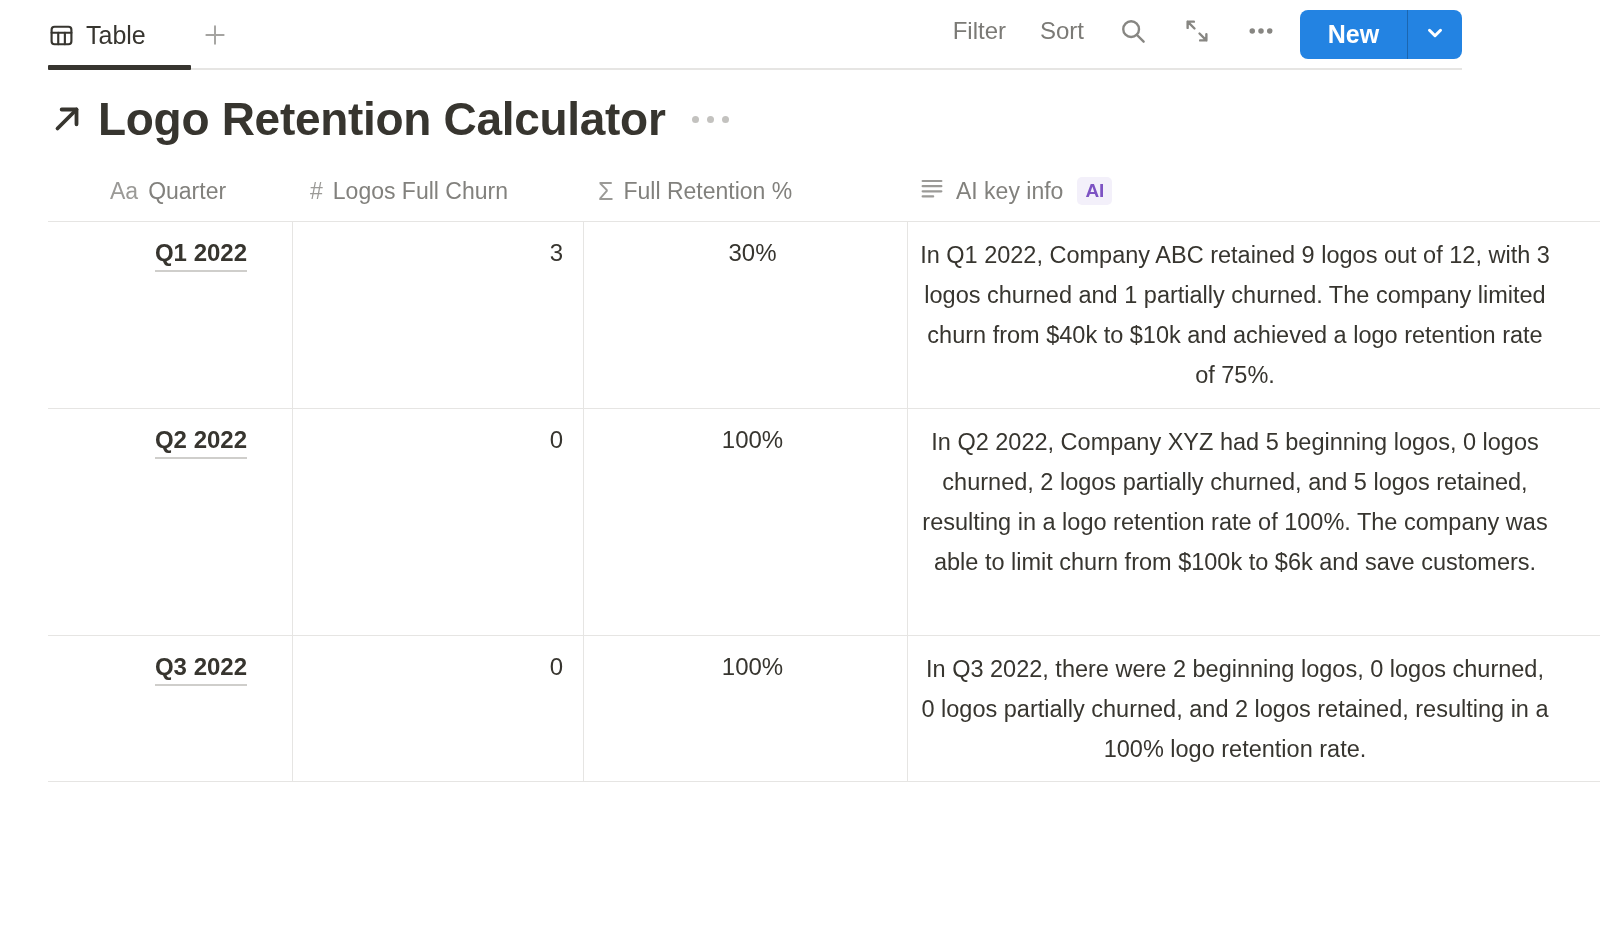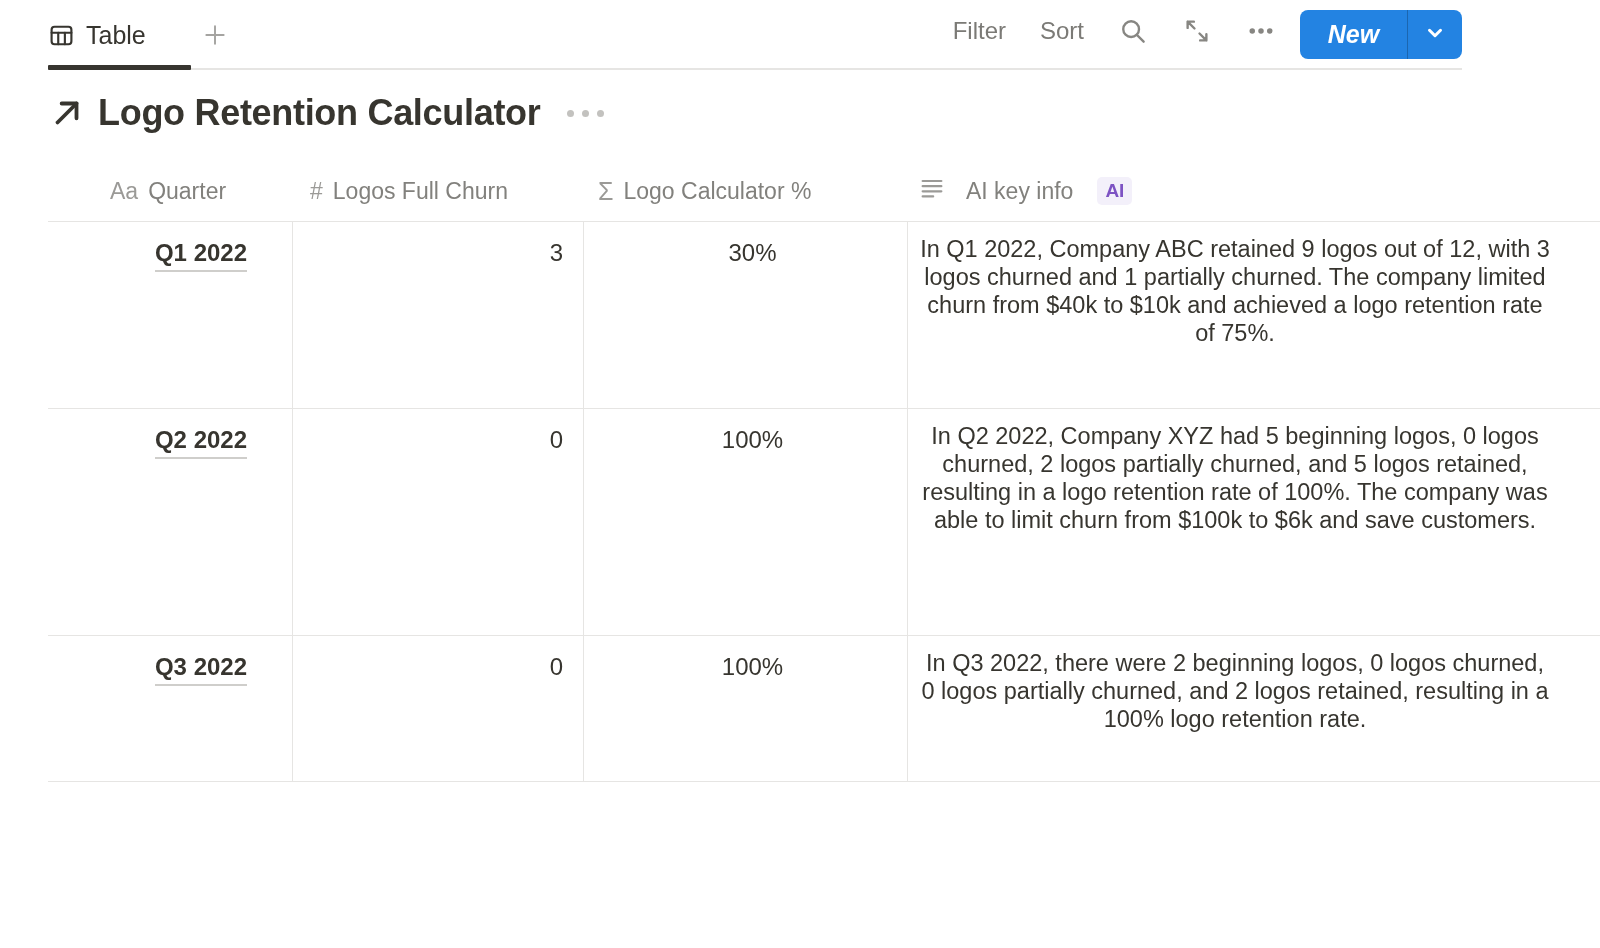--- a/index.html
+++ b/index.html
@@ -27,66 +27,66 @@
   .addview{position:absolute;left:152px;top:20px;width:30px;height:30px;display:flex;
     align-items:center;justify-content:center;cursor:pointer;}
 
   .toolbar{position:absolute;right:138px;top:0;height:62px;display:flex;align-items:center;gap:34px;}
   .tbtn{font-size:24px;color:var(--text-gray);cursor:pointer;background:none;border:none;
     font-family:inherit;}
   .ticon{display:flex;align-items:center;justify-content:center;cursor:pointer;}
 
   .newbtn{position:absolute;right:138px;top:10px;width:162px;height:49px;
     background:var(--accent-blue);border-radius:8px;display:flex;align-items:stretch;
-    color:#fff;cursor:pointer;overflow:hidden;font-style:italic;}
+    color:#fff;cursor:pointer;overflow:hidden;}
   .newbtn-main{flex:1;display:flex;align-items:center;justify-content:center;
     font-size:25px;font-weight:600;}
   .newbtn-sep{width:1px;background:rgba(0,0,0,0.22);margin:0;}
   .newbtn-dd{width:54px;display:flex;align-items:center;justify-content:center;}
 
   
   .titlerow{position:absolute;left:48px;top:92px;display:flex;align-items:center;gap:12px;}
   .title-arrow{display:flex;align-items:center;}
-  .page-title{font-size:36px;font-weight:700;color:var(--text-dark);letter-spacing:-0.3px;text-align:right;}
+  .page-title{font-size:46px;font-weight:700;color:var(--text-dark);letter-spacing:-0.3px;text-align:right;}
   .title-dots{display:flex;gap:8px;margin-left:14px;cursor:pointer;}
   .title-dots i{width:7px;height:7px;border-radius:50%;background:#c3c2bf;}
 
   
   .cols{display:flex;}
   .c1{width:244px;}
   .c2{width:292px;}
   .c3{width:324px;}
   .c4{flex:1;}
 
   .dbheader{position:absolute;left:48px;top:160px;width:1552px;height:62px;
     border-bottom:1px solid var(--divider);}
   .hcell{display:flex;align-items:center;gap:10px;height:62px;color:#82817d;
     font-size:23px;cursor:pointer;}
   .hcell.c1{padding-left:62px;}
   .hcell.c2{padding-left:18px;}
   .hcell.c3{padding-left:14px;}
-  .hcell.c4{padding-left:10px;gap:20px;}
+  .hcell.c4{padding-left:10px;}
   .hglyph{color:#9b9a97;font-size:23px;}
   .hglyph.sigma{font-size:25px;}
   .ai-badge{margin-left:4px;background:var(--ai-badge-bg);color:var(--ai-purple);
     font-size:19px;font-weight:600;padding:3px 8px;border-radius:5px;}
 
   .dbbody{position:absolute;left:48px;top:222px;width:1552px;}
   .dbrow{border-bottom:1px solid var(--divider);}
   .dbrow .cell{overflow:hidden;}
   .r1{height:187px;}
   .r2{height:227px;}
   .r3{height:146px;}
   .r4{height:166px;border-bottom:none;}
   .cell{padding-top:17px;font-size:24px;cursor:pointer;text-align:center;}
   .cell.c1{padding-left:62px;}
   .cell.c2{text-align:right;padding-right:20px;border-left:1px solid var(--divider);
            border-right:1px solid var(--divider);}
   .cell.c3{padding-left:14px;border-right:1px solid var(--divider);}
-  .cell.c4{padding:13px 48px 0 10px;font-size:23.5px;line-height:28px;}
+  .cell.c4{padding:13px 48px 0 10px;font-size:23.5px;line-height:40px;}
   .qtitle{font-weight:700;display:inline-block;border-bottom:2px solid #cfcecb;
     padding-bottom:3px;}
 </style>
 </head>
 <body>
 
 <div class="canvas">
 
   <div class="tabsbar">
     <div class="tab">
@@ -164,21 +164,21 @@
     <div class="hcell c1">
       <span class="hglyph">Aa</span>
       <span>Quarter</span>
     </div>
     <div class="hcell c2">
       <span class="hglyph">#</span>
       <span>Logos Full Churn</span>
     </div>
     <div class="hcell c3">
       <span class="hglyph sigma">Σ</span>
-      <span>Logo Calculator %</span>
+      <span>Full Retention %</span>
     </div>
     <div class="hcell c4">
       <span>
         <svg width="28" height="28" viewBox="0 0 24 24" stroke="#9b9a97" stroke-width="1.9" stroke-linecap="round">
           <line x1="4" y1="6" x2="20" y2="6"></line>
           <line x1="4" y1="10.4" x2="20" y2="10.4"></line>
           <line x1="4" y1="14.8" x2="20" y2="14.8"></line>
           <line x1="4" y1="19.2" x2="13" y2="19.2"></line>
         </svg>
       </span>

